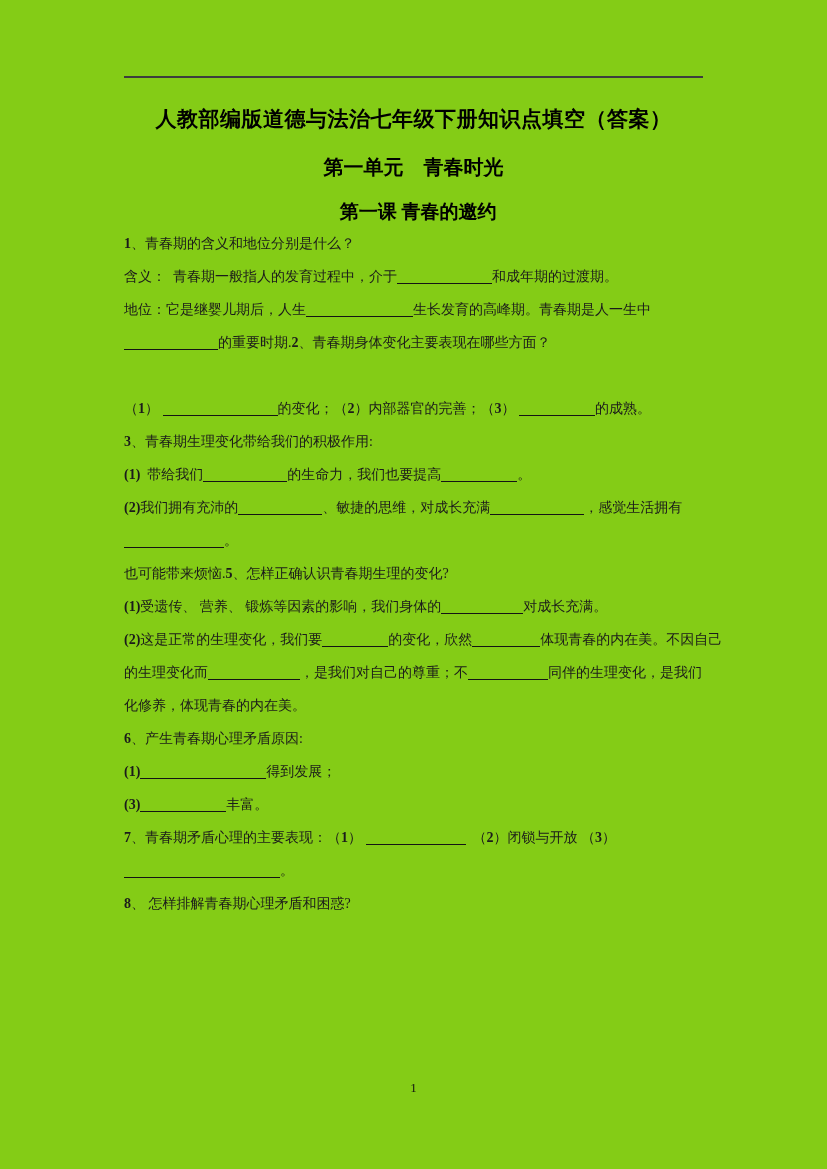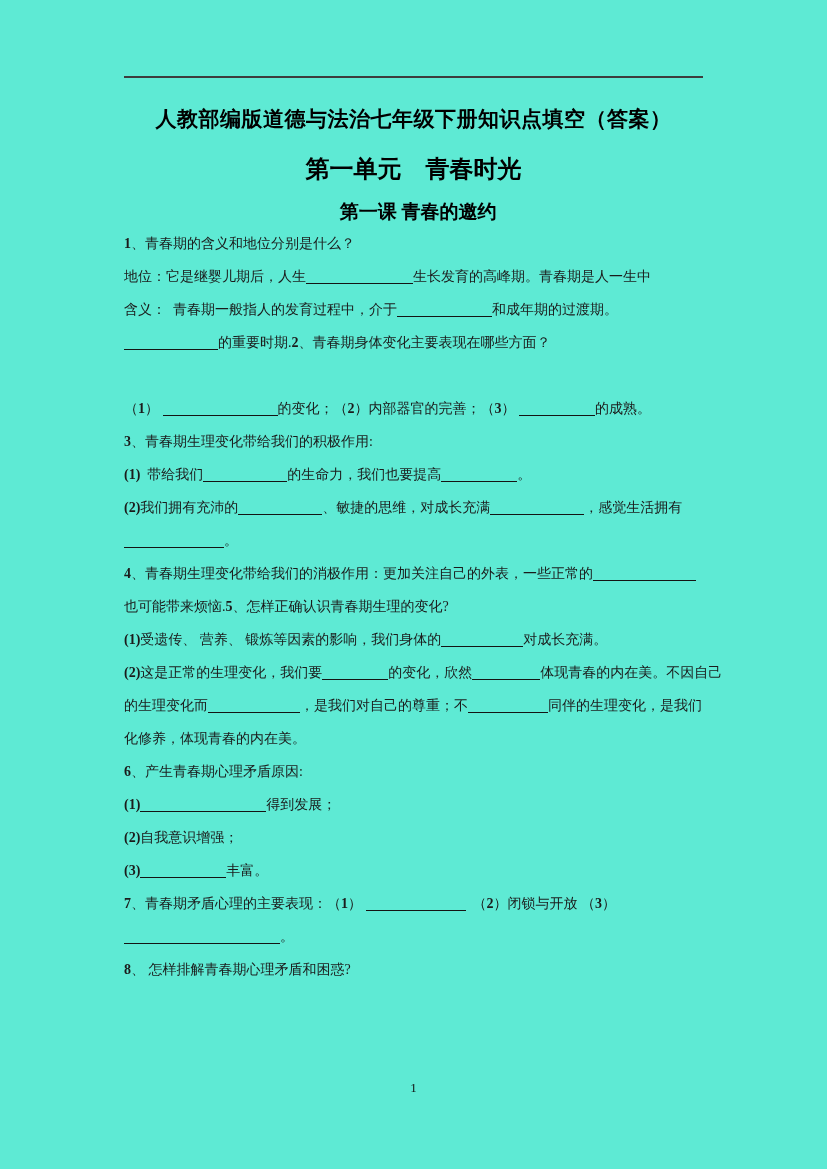--- a/index.html
+++ b/index.html
@@ -1,62 +1,60 @@
 <!DOCTYPE html>
 <html><head>
 <meta charset="utf-8">
 <style>
   html,body{margin:0;padding:0;}
   body{
     width:827px;height:1169px;background:#ffffff;position:relative;overflow:hidden;
     font-family:"Liberation Serif","DejaVu Serif",serif;color:#1b1b1b;
   }
-  .page{position:absolute;inset:0;background:#5eead4;}
+  .page{position:absolute;inset:0;background:#84cc16;}
   .rule{position:absolute;left:124px;top:76px;width:579px;height:2px;background:#3d3d3d;}
   .h-title{position:absolute;left:0;right:0;top:106px;text-align:center;
     font-size:21px;font-weight:bold;color:#000;letter-spacing:.5px;line-height:1.3;}
   .h-unit{position:absolute;left:0;right:0;top:154px;text-align:center;
-    font-size:24px;font-weight:bold;color:#000;line-height:1.3;}
+    font-size:20px;font-weight:bold;color:#000;line-height:1.3;}
   .h-lesson{position:absolute;left:0;right:0;top:200px;text-align:center;
     font-size:19px;font-weight:bold;color:#000;line-height:1.3;margin-left:9px;}
   .doc-body{position:absolute;left:124px;top:227px;width:580px;}
   .line{height:33px;line-height:33px;white-space:pre;font-size:14px;}
   .seg{display:inline;}
   .seg.b{font-weight:bold;}
   .blank{display:inline-block;border-bottom:1.2px solid #141414;height:15px;vertical-align:-3px;}
   .pagenum{position:absolute;left:0;right:0;top:1080px;text-align:center;
     font-size:13px;color:#111;}
 </style>
 </head>
 <body>
 
 <div class="page">
   <div class="rule"></div>
   <div class="h-title">人教部编版道德与法治七年级下册知识点填空（答案）</div>
   <div class="h-unit">第一单元　青春时光</div>
   <div class="h-lesson">第一课 青春的邀约</div>
   <div class="doc-body" id="doc-body">
       <div class="line"><span class="seg b">1</span><span class="seg">、青春期的含义和地位分别是什么？</span></div>
+      <div class="line"><span class="seg">含义：  青春期一般指人的发育过程中，介于</span><span class="blank" style="width: 95px;"></span><span class="seg">和成年期的过渡期。</span></div>
       <div class="line"><span class="seg">地位：它是继婴儿期后，人生</span><span class="blank" style="width: 107px;"></span><span class="seg">生长发育的高峰期。青春期是人一生中</span></div>
-      <div class="line"><span class="seg">含义：  青春期一般指人的发育过程中，介于</span><span class="blank" style="width: 95px;"></span><span class="seg">和成年期的过渡期。</span></div>
       <div class="line"><span class="blank" style="width: 94px;"></span><span class="seg">的重要时期.</span><span class="seg b">2</span><span class="seg">、青春期身体变化主要表现在哪些方面？</span></div>
       <div class="line"></div>
       <div class="line"><span class="seg">（</span><span class="seg b">1</span><span class="seg">） </span><span class="blank" style="width: 115px;"></span><span class="seg">的变化；（</span><span class="seg b">2</span><span class="seg">）内部器官的完善；（</span><span class="seg b">3</span><span class="seg">） </span><span class="blank" style="width: 76px;"></span><span class="seg">的成熟。</span></div>
       <div class="line"><span class="seg b">3</span><span class="seg">、青春期生理变化带给我们的积极作用:</span></div>
       <div class="line"><span class="seg b">(1)</span><span class="seg">  带给我们</span><span class="blank" style="width: 84px;"></span><span class="seg">的生命力，我们也要提高</span><span class="blank" style="width: 76px;"></span><span class="seg">。</span></div>
       <div class="line"><span class="seg b">(2)</span><span class="seg">我们拥有充沛的</span><span class="blank" style="width: 84px;"></span><span class="seg">、敏捷的思维，对成长充满</span><span class="blank" style="width: 94px;"></span><span class="seg">，感觉生活拥有</span></div>
       <div class="line"><span class="blank" style="width: 100px;"></span><span class="seg">。</span></div>
-      <div class="line"><span class="seg b">4</span><span class="seg">、青春期生理变化带给我们的消极作用：更加关注自己的外表，一些正常的</span><span class="blank" style="width: 103px;"></span></div>
       <div class="line"><span class="seg">也可能带来烦恼.</span><span class="seg b">5</span><span class="seg">、怎样正确认识青春期生理的变化?</span></div>
       <div class="line"><span class="seg b">(1)</span><span class="seg">受遗传、 营养、 锻炼等因素的影响，我们身体的</span><span class="blank" style="width: 82px;"></span><span class="seg">对成长充满。</span></div>
       <div class="line"><span class="seg b">(2)</span><span class="seg">这是正常的生理变化，我们要</span><span class="blank" style="width: 66px;"></span><span class="seg">的变化，欣然</span><span class="blank" style="width: 68px;"></span><span class="seg">体现青春的内在美。不因自己</span></div>
       <div class="line"><span class="seg">的生理变化而</span><span class="blank" style="width: 92px;"></span><span class="seg">，是我们对自己的尊重；不</span><span class="blank" style="width: 80px;"></span><span class="seg">同伴的生理变化，是我们</span></div>
       <div class="line"><span class="seg">化修养，体现青春的内在美。</span></div>
       <div class="line"><span class="seg b">6</span><span class="seg">、产生青春期心理矛盾原因:</span></div>
       <div class="line"><span class="seg b">(1)</span><span class="blank" style="width: 126px;"></span><span class="seg">得到发展；</span></div>
-      <div class="line"><span class="seg b">(2)</span><span class="seg">自我意识增强；</span></div>
       <div class="line"><span class="seg b">(3)</span><span class="blank" style="width: 86px;"></span><span class="seg">丰富。</span></div>
       <div class="line"><span class="seg b">7</span><span class="seg">、青春期矛盾心理的主要表现：（</span><span class="seg b">1</span><span class="seg">） </span><span class="blank" style="width: 100px;"></span><span class="seg">  （</span><span class="seg b">2</span><span class="seg">）闭锁与开放 （</span><span class="seg b">3</span><span class="seg">）</span></div>
       <div class="line"><span class="blank" style="width: 156px;"></span><span class="seg">。</span></div>
       <div class="line"><span class="seg b">8</span><span class="seg">、 怎样排解青春期心理矛盾和困惑?</span></div>
     </div>
   <div class="pagenum">1</div>
 </div>
 
 </body></html>

